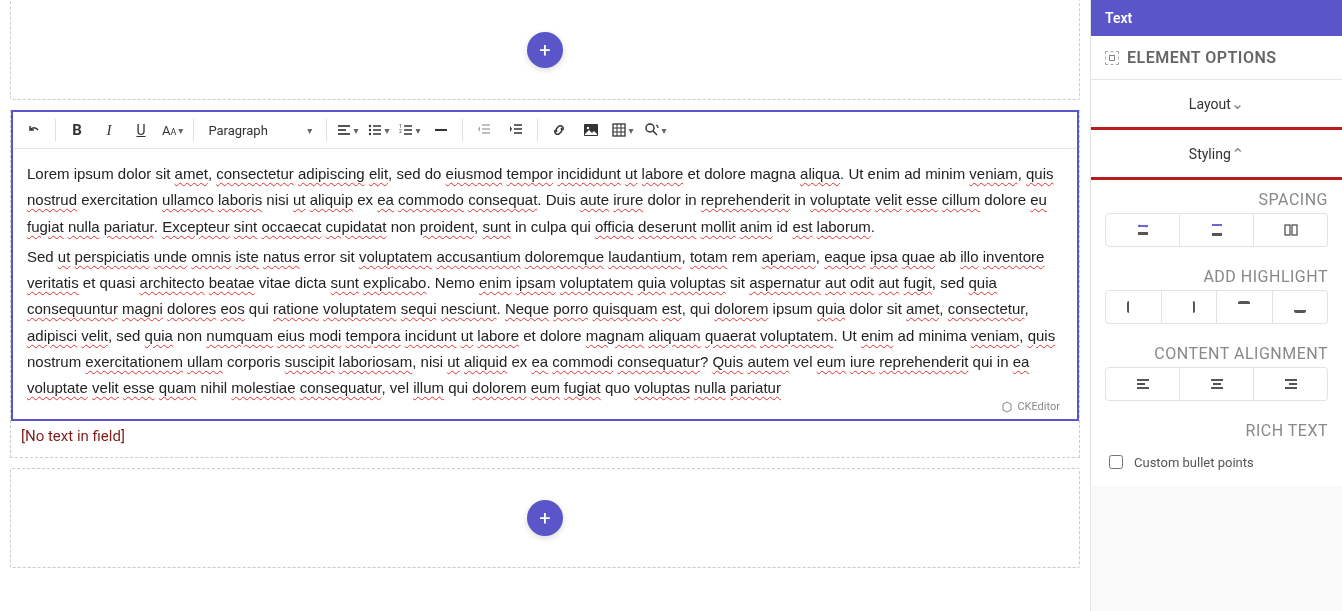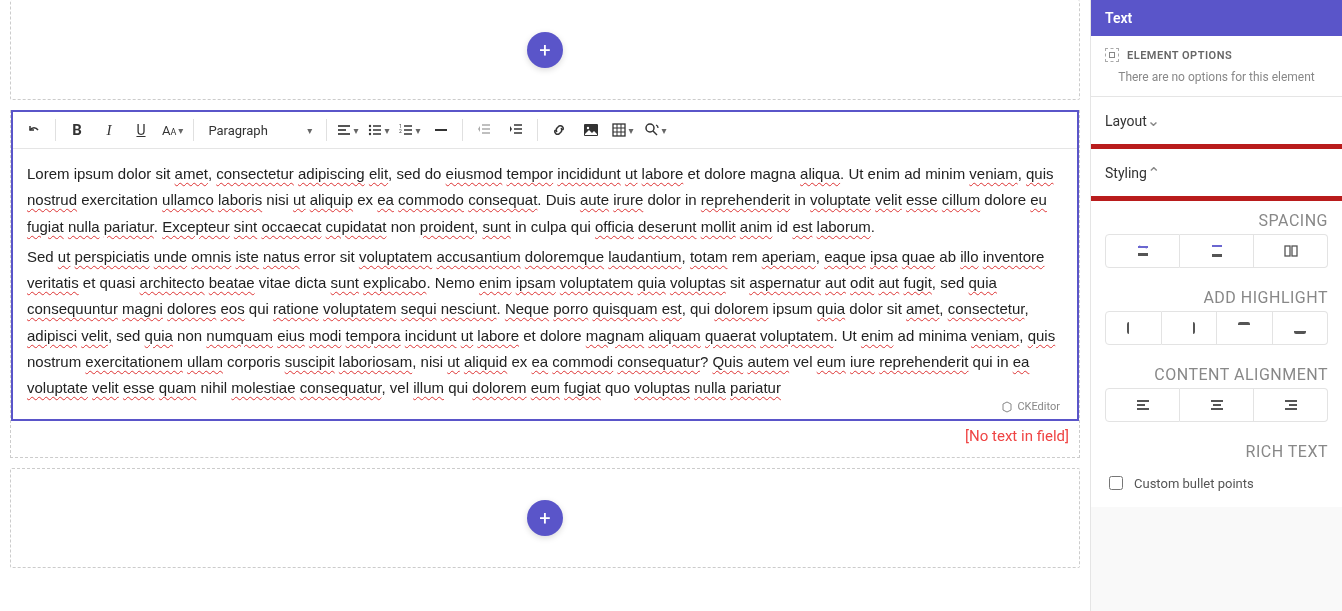--- a/index.html
+++ b/index.html
@@ -2,23 +2,23 @@
 <html><head>
 <meta charset="utf-8">
 <style>
   * { box-sizing: border-box; }
   html, body { margin: 0; padding: 0; font-family: -apple-system, BlinkMacSystemFont, "Segoe UI", Roboto, Arial, sans-serif; background: #fff; color: #333; }
   .app { display: flex; width: 1342px; height: 611px; overflow: hidden; }
   .canvas { flex: 1; background: #fff; position: relative; padding: 0; overflow-y: auto; }
   .sidebar { width: 252px; border-left: 1px solid #e5e5e5; background: #f9f9f9; display: flex; flex-direction: column; font-size: 13px; color: #555; overflow-y: auto; }
   .sidebar-header { background: #5a55c9; color: #fff; padding: 10px 14px; font-weight: 600; font-size: 14px; }
   .section { padding: 12px 14px; border-bottom: 1px solid #e5e5e5; }
-  .section-title { display: flex; align-items: center; gap: 8px; letter-spacing: .5px; color: #666; font-size: 11px; font-weight: 600; text-transform: uppercase; }
+  .section-title { display: flex; align-items: center; gap: 8px; letter-spacing: .5px; color: #666; font-size: 16px; font-weight: 600; text-transform: uppercase; }
   .section-note { text-align: center; color: #888; font-size: 12px; margin-top: 8px; }
-  .accordion-row { display: flex; align-items: center; justify-content: flex-start; padding: 14px 14px; border-bottom: 5px solid #b91c1c; cursor: pointer; font-size: 14px; color: #333; background: #fff; }
+  .accordion-row { display: flex; align-items: center; justify-content: center; padding: 14px 14px; border-bottom: 3px solid #b91c1c; cursor: pointer; font-size: 14px; color: #333; background: #fff; }
   .accordion-row .chev { color: #888; font-size: 16px; }
   .sub-label { font-size: 16px; letter-spacing: .5px; color: #888; padding: 10px 14px 4px; text-transform: uppercase; background: #fff; text-align: right; }
   .btn-row { display: flex; gap: 0; padding: 0 14px 10px; background: #fff; }
   .btn-row .opt { flex: 1; border: 1px solid #e3e3e3; background: #fff; height: 34px; display: flex; align-items: center; justify-content: center; cursor: pointer; }
   .btn-row .opt + .opt { border-left: none; }
   .btn-row .opt:first-child { border-top-left-radius: 4px; border-bottom-left-radius: 4px; }
   .btn-row .opt:last-child { border-top-right-radius: 4px; border-bottom-right-radius: 4px; }
   .checkbox-row { display: flex; align-items: center; gap: 8px; padding: 8px 14px 14px; background: #fff; font-size: 13px; color: #555; }
   .checkbox-row input { width: 14px; height: 14px; }
 
@@ -32,21 +32,21 @@
   .toolbar { display: flex; align-items: center; padding: 4px 6px; border-bottom: 1px solid #e5e5e5; background: #fff; gap: 2px; flex-wrap: wrap; }
   .tb-btn { width: 30px; height: 28px; display: flex; align-items: center; justify-content: center; border-radius: 3px; cursor: pointer; color: #333; }
   .tb-sep { width: 1px; height: 22px; background: #e0e0e0; margin: 0 4px; }
   .tb-dropdown { display: flex; align-items: center; gap: 2px; padding: 0 4px; height: 28px; border-radius: 3px; cursor: pointer; }
   .tb-paragraph { min-width: 120px; font-size: 13px; padding: 0 8px; display: flex; align-items: center; justify-content: space-between; height: 28px; border-radius: 3px; cursor: pointer; }
   .chev-sm { font-size: 10px; color: #666; }
   .editor-body { padding: 8px 10px 14px; font-size: 15px; line-height: 1.75; color: #222; font-family: Arial, sans-serif; }
   .editor-body p { margin: 4px; }
   .spellerr { text-decoration-line: underline; text-decoration-style: wavy; text-decoration-color: #d33; text-decoration-thickness: 1px; text-underline-offset: 3px; }
   .ckbadge { position: absolute; right: 17px; bottom: 6px; font-size: 11px; color: #888; display: flex; align-items: center; gap: 4px; }
-  .placeholder-row { padding: 6px 10px 10px; color: #ef4444; font-size: 15px; text-align: right; }
+  .placeholder-row { padding: 6px 10px 10px; color: #7f1d1d; font-size: 15px; }
   .box-outline { width: 14px; height: 14px; border: 1px dashed #aaa; display: inline-block; position: relative; }
   .box-outline::after { content: ""; position: absolute; inset: 3px; border: 1px solid #888; }
 
   
   svg { display: block; }
   .align-glyph line { stroke: #555; stroke-width: 2; }
   .hl-rect { fill: #555; }
 </style>
 </head>
 <body>
@@ -200,21 +200,20 @@
   </div>
 
   <div class="sidebar">
     <div class="sidebar-header">Text</div>
 
     <div class="section" style="background:#fff">
       <div class="section-title">
         <span class="box-outline"></span>
         <span>ELEMENT OPTIONS</span>
       </div>
-      <div class="section-note">There are no options for this element</div>
     </div>
 
 
     <div class="accordion-row">
       <span>Layout</span>
       <span class="chev">⌄</span>
     </div>
     <div class="accordion-row">
       <span>Styling</span>
       <span class="chev" style="transform:rotate(180deg);display:inline-block">⌄</span>

